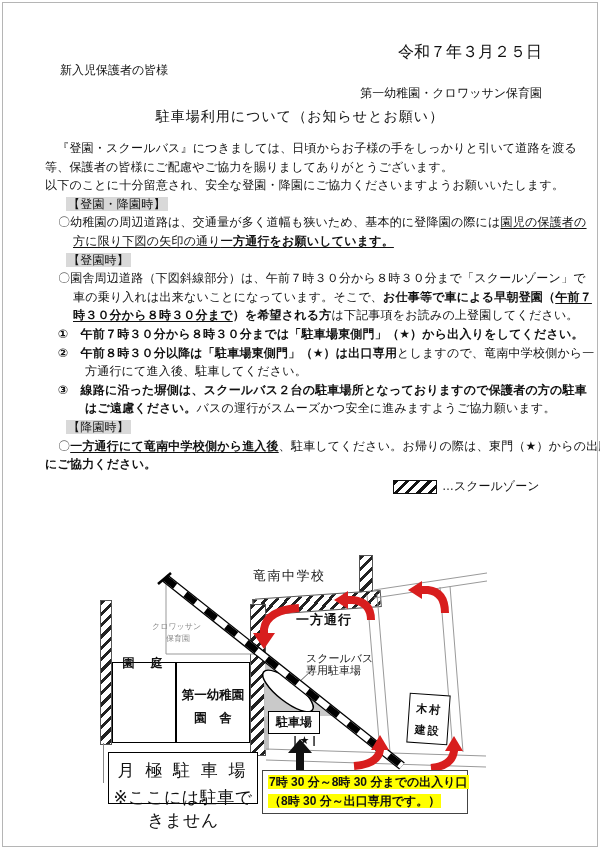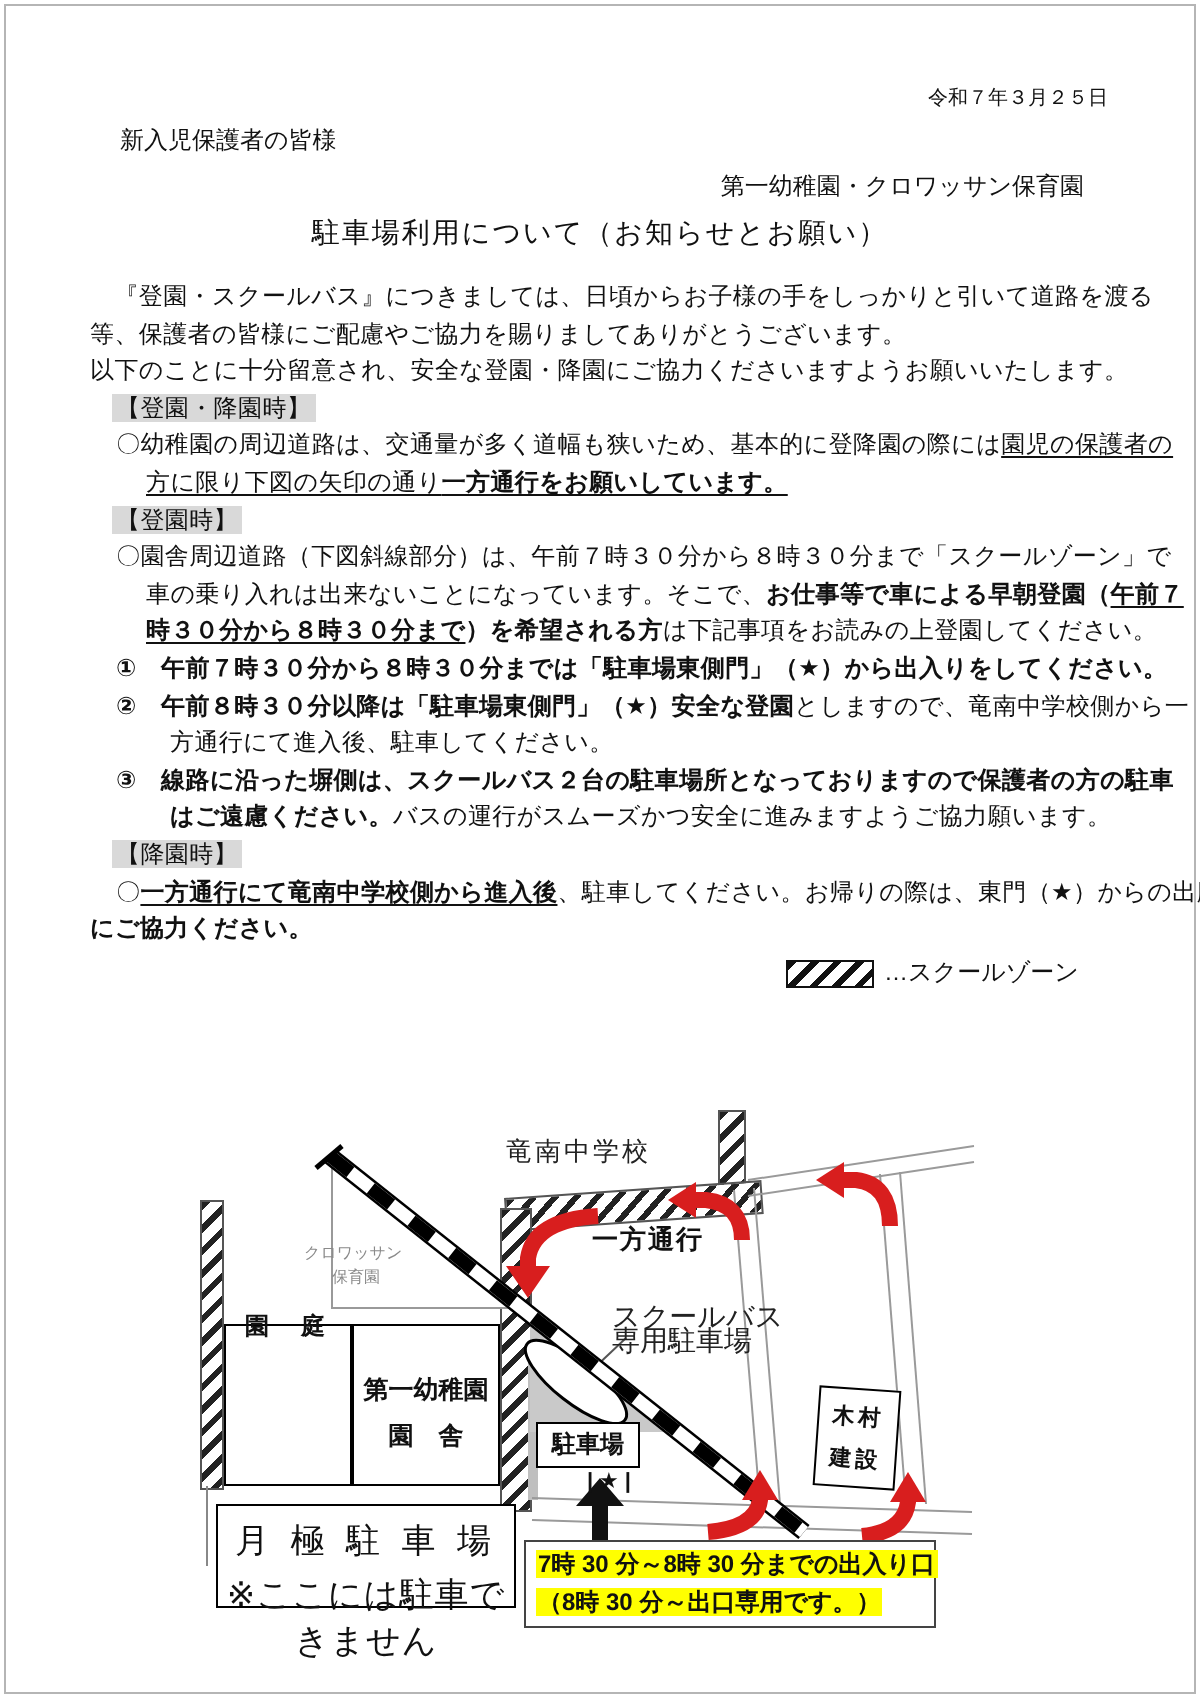--- a/index.html
+++ b/index.html
@@ -3,29 +3,29 @@
 <meta charset="utf-8">
 <style>
   html,body{margin:0;padding:0;background:#ffffff;}
   #page{
     position:relative;width:600px;height:849px;background:#fff;
     font-family:"Liberation Sans","DejaVu Sans",sans-serif;color:#111;
     outline:1px solid #b5b5b5;outline-offset:-3px;overflow:hidden;
   }
   .abs{position:absolute;}
   
-  #hdr-date{top:42px;right:46px;font-size:10px;text-align:center;}
+  #hdr-date{top:42px;right:58px;font-size:16px;text-align:center;}
   #hdr-addressee{top:62px;left:60px;font-size:12px;}
   #hdr-sender{top:85px;right:58px;font-size:12px;}
   #doc-title{top:108px;left:0;width:100%;text-align:center;font-size:14px;letter-spacing:1px;}
   #doc-body{top:139px;left:45px;width:505px;}
   .tline{height:18.6px;line-height:18.6px;font-size:12px;white-space:pre;letter-spacing:0.2px;}
   .b{font-weight:bold;}
   .u{text-decoration:underline;text-underline-offset:2px;}
-  .hl{background:#d9d9d9;padding:0 2px;}
+  .hl{background:#d9d9d9;padding:0 2px;margin-left:10px;}
   
   #legend{top:478px;left:393px;font-size:12px;display:flex;align-items:center;gap:5px;}
   .hatch{
     background-image:repeating-linear-gradient(135deg,#111 0 3px,#fff 3px 8px);
     background-color:#fff;border:1px solid #111;
   }
   #legend .sw{width:42px;height:12px;}
   
   .strip{background-image:repeating-linear-gradient(135deg,#222 0 3px,#fff 3px 8px);border:1px solid #555;}
   #strip-left{left:100px;top:600px;width:10px;height:143px;}
@@ -36,21 +36,21 @@
   #gray-edge{left:264px;top:678px;width:5px;height:72px;background:#bfbfbf;}
   .mapbox{background:#fff;border:1.5px solid #000;box-sizing:border-box;}
   #bldg-box{left:112px;top:662px;width:138px;height:81px;}
   #bldg-divider{left:175px;top:662px;width:1.5px;height:81px;background:#000;}
   #garden-label{left:112px;top:655px;width:63px;text-align:center;font-size:12px;font-weight:bold;letter-spacing:2px;}
   #kind-label{left:176px;top:684px;width:74px;text-align:center;font-size:12.5px;font-weight:bold;line-height:23px;}
   #school-label{left:253px;top:567px;font-size:13px;letter-spacing:1.5px;color:#222;}
   #oneway-label{left:296px;top:611px;font-size:13px;font-weight:bold;letter-spacing:1px;}
   #croissant-label{left:152px;top:621px;font-size:8px;color:#8a8a8a;line-height:12px;}
   #croissant-label .l2{padding-left:14px;}
-  #bus-label{left:306px;top:652px;font-size:14px;line-height:12px;color:#222;}
+  #bus-label{left:306px;top:652px;font-size:11px;line-height:12px;color:#222;}
   #parking-box{left:268px;top:711px;width:52px;height:23px;font-size:12px;font-weight:bold;text-align:center;line-height:20px;}
   #star-marker{left:283px;top:734px;width:46px;text-align:center;font-size:11px;font-weight:bold;letter-spacing:3px;}
   #monthly-box{left:108px;top:752px;width:150px;height:52px;font-size:17px;text-align:center;}
   #monthly-box .l1{margin-top:6px;letter-spacing:3px;}
   #monthly-box .l2{margin-top:4px;letter-spacing:0.5px;}
   #kimura-box{left:408px;top:694px;width:41px;height:50px;transform:rotate(4deg);font-size:11px;font-weight:bold;text-align:center;border:1.2px solid #000;background:#fff;box-sizing:border-box;line-height:21px;padding-top:4px;letter-spacing:2px;}
   #gate-note{left:262px;top:770px;width:206px;height:44px;background:#fff;border:1px solid #444;box-sizing:border-box;padding:2px 5px;font-size:12px;font-weight:bold;line-height:19px;white-space:nowrap;}
   #gate-note .yl{background:#ffff00;padding:0 1px;}
   #mapsvg{left:0;top:0;pointer-events:none;}
 </style>
@@ -69,21 +69,21 @@
       <div class="tline" style="padding-left: 0px;"><span>等、保護者の皆様にご配慮やご協力を賜りましてありがとうございます。</span></div>
       <div class="tline" style="padding-left: 0px;"><span>以下のことに十分留意され、安全な登園・降園にご協力くださいますようお願いいたします。</span></div>
       <div class="tline" style="padding-left: 11px;"><span class="hl"><span>【登園・降園時】</span></span></div>
       <div class="tline" style="padding-left: 13px;"><span>〇幼稚園の周辺道路は、交通量が多く道幅も狭いため、基本的に登降園の際には</span><span class="u">園児の保護者の</span></div>
       <div class="tline" style="padding-left: 28px;"><span class="u">方に限り下図の矢印の通り</span><span class="b u">一方通行をお願いしています。</span></div>
       <div class="tline" style="padding-left: 11px;"><span class="hl"><span>【登園時】</span></span></div>
       <div class="tline" style="padding-left: 13px;"><span>〇園舎周辺道路（下図斜線部分）は、午前７時３０分から８時３０分まで「スクールゾーン」で</span></div>
       <div class="tline" style="padding-left: 28px;"><span>車の乗り入れは出来ないことになっています。そこで、</span><span class="b">お仕事等で車による早朝登園（</span><span class="b u">午前７</span></div>
       <div class="tline" style="padding-left: 28px;"><span class="b u">時３０分から８時３０分まで</span><span class="b">）を希望される方</span><span>は下記事項をお読みの上登園してください。</span></div>
       <div class="tline" style="padding-left: 13px;"><span class="b">①　午前７時３０分から８時３０分までは「駐車場東側門」（★）から出入りをしてください。</span></div>
-      <div class="tline" style="padding-left: 13px;"><span class="b">②　午前８時３０分以降は「駐車場東側門」（★）安全な登園</span><span>としますので、竜南中学校側から一</span></div>
+      <div class="tline" style="padding-left: 13px;"><span class="b">②　午前８時３０分以降は「駐車場東側門」（★）は出口専用</span><span>としますので、竜南中学校側から一</span></div>
       <div class="tline" style="padding-left: 40px;"><span>方通行にて進入後、駐車してください。</span></div>
       <div class="tline" style="padding-left: 13px;"><span class="b">③　線路に沿った塀側は、スクールバス２台の駐車場所となっておりますので保護者の方の駐車</span></div>
       <div class="tline" style="padding-left: 40px;"><span class="b">はご遠慮ください。</span><span>バスの運行がスムーズかつ安全に進みますようご協力願います。</span></div>
       <div class="tline" style="padding-left: 11px;"><span class="hl"><span>【降園時】</span></span></div>
       <div class="tline" style="padding-left: 13px;"><span>〇</span><span class="b u">一方通行にて竜南中学校側から進入後</span><span>、駐車してください。お帰りの際は、東門（★）からの出庫</span></div>
       <div class="tline" style="padding-left: 0px; font-weight: bold;"><span>にご協力ください。</span></div>
     </div>
 
   <div class="abs" id="legend">
     <span class="sw hatch"></span>

